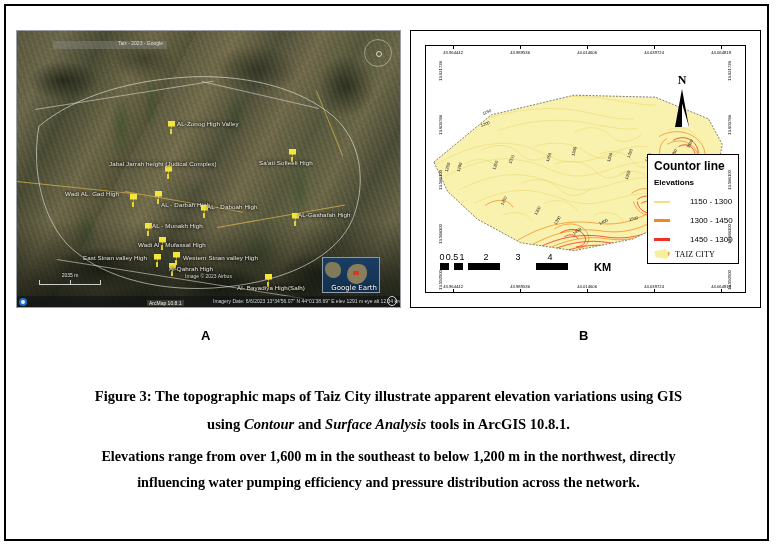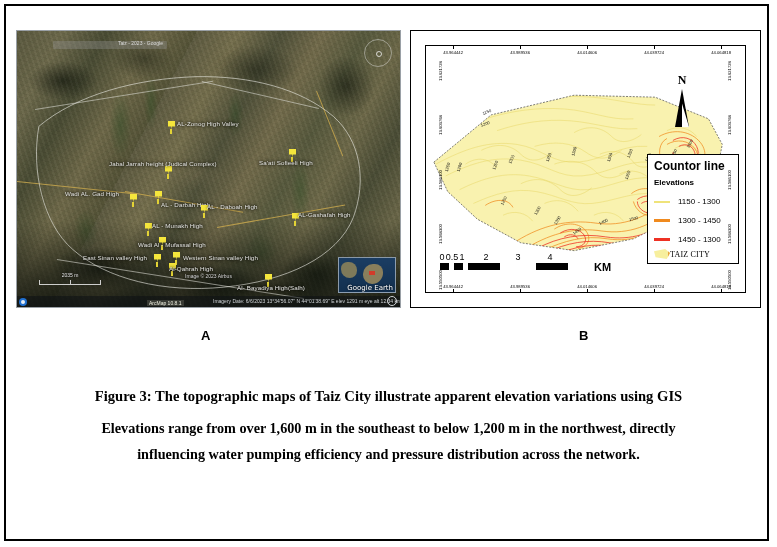--- a/index.html
+++ b/index.html
@@ -54,21 +54,21 @@
       filter:drop-shadow(0 1px 0 rgba(0,0,0,.5));}
   .pin b{position:absolute;left:2px;top:8px;width:1.5px;height:5px;background:#e3d336;}
   .pa-label{position:absolute;color:#e8e8e4;font-size:6.2px;white-space:nowrap;
       text-shadow:0 0 2px rgba(0,0,0,.95),0 0 4px rgba(0,0,0,.8);letter-spacing:.1px;}
 
   .ge-compass{position:absolute;right:8px;top:8px;width:26px;height:26px;border:1px solid rgba(235,235,235,.45);border-radius:50%;}
   .ge-compass:after{content:"";position:absolute;left:50%;top:50%;width:4px;height:4px;margin:-2px 0 0 -2px;border:1px solid rgba(240,240,240,.8);border-radius:50%;}
   .ge-toptext{position:absolute;left:36px;top:10px;width:114px;height:8px;background:rgba(150,150,150,.35);border-radius:1px;}
   .ge-toptext span{position:absolute;right:4px;top:-1px;font-size:5px;color:#d9d9d9;}
 
-  .ge-overview{position:absolute;right:4px;bottom:14px;width:56px;height:34px;border:1px solid rgba(255,255,255,.5);
+  .ge-overview{position:absolute;right:20px;bottom:14px;width:56px;height:34px;border:1px solid rgba(255,255,255,.5);
     background:linear-gradient(180deg,#1b3d63,#13304f);overflow:hidden;}
   .ge-ov-land{position:absolute;left:2px;top:4px;width:16px;height:16px;background:#7f7a5a;border-radius:40% 50% 45% 55%;}
   .ge-ov-land2{position:absolute;left:24px;top:6px;width:20px;height:20px;background:#8a7f5c;border-radius:50% 40% 55% 45%;}
   .ge-ov-red{position:absolute;left:30px;top:13px;width:6px;height:4px;background:#d23b2a;}
   .ge-ov-text{position:absolute;right:2px;bottom:0px;font-size:7px;color:#fff;font-family:"DejaVu Sans",sans-serif;text-shadow:0 0 2px #000;}
 
   .ge-scalebar{position:absolute;left:22px;bottom:22px;width:62px;}
   .ge-scalebar .bar{position:relative;height:4px;border:1px solid rgba(235,235,235,.85);border-top:0;}
   .ge-scalebar .bar:before{content:"";position:absolute;left:50%;top:0;width:1px;height:4px;background:rgba(235,235,235,.85);}
   .ge-scalebar .lab{position:absolute;left:50%;top:-8px;transform:translateX(-50%);font-size:5px;color:#e4e4e4;text-shadow:0 0 2px #000;}
@@ -97,25 +97,25 @@
   .north{position:absolute;right:52px;top:28px;width:22px;height:56px;text-align:center;}
   .north .n{font-size:12px;font-weight:bold;color:#000;font-family:"Liberation Serif",serif;line-height:12px;}
   .north .arw{position:relative;margin:3px auto 0;width:14px;height:38px;}
   .north .arw:before{content:"";position:absolute;left:0;top:0;width:0;height:0;border-left:7px solid transparent;border-right:7px solid transparent;border-bottom:38px solid #000;}
   .north .arw:after{content:"";position:absolute;left:7px;top:8px;width:7px;height:30px;background:#fff;
       clip-path:polygon(0 100%,0 22%,100% 100%);}
 
   .legend{position:absolute;right:6px;bottom:28px;width:92px;border:1px solid #000;background:#fff;padding:4px 5px 4px 6px;box-sizing:border-box;}
   .legend .ttl{font-size:12px;font-weight:bold;color:#000;margin-bottom:5px;font-family:"Liberation Sans",sans-serif;}
   .legend .sub{font-size:8px;font-weight:bold;color:#000;margin-bottom:3px;font-family:"Liberation Sans",sans-serif;}
-  .lgrow{display:flex;align-items:center;gap:8px;margin-bottom:1px;margin-top:10px;}
+  .lgrow{display:flex;align-items:center;gap:20px;margin-bottom:1px;margin-top:10px;}
   .lgrow .sw{width:16px;height:2px;flex:0 0 16px;}
   .lgrow .sw.th{height:3px;}
   .lgrow .tx{font-size:8px;color:#000;font-family:"Liberation Sans",sans-serif;}
-  .lgcity{display:flex;align-items:center;margin-top:5px;}
+  .lgcity{display:flex;align-items:center;gap:5px;margin-top:5px;}
   .lgcity .poly{width:14px;height:10px;background:#f7ef9e;border-right:2px solid #e8a33d;flex:0 0 14px;
      clip-path:polygon(0 22%,70% 0,100% 40%,80% 100%,10% 82%);}
   .lgcity .tx{font-size:8px;color:#000;font-family:"Liberation Serif",serif;letter-spacing:.2px;}
 
   .scalebar{position:absolute;left:14px;bottom:22px;width:150px;}
   .sb-nums{position:relative;height:11px;}
   .sb-nums span{position:absolute;font-size:9px;color:#000;transform:translateX(-50%);font-family:"Liberation Sans",sans-serif;}
   .sb-bar{position:relative;height:7px;}
   .sb-bar i{position:absolute;top:0;height:7px;background:#000;}
   .sb-km{position:absolute;left:168px;bottom:19px;font-size:11px;font-weight:bold;color:#000;font-family:"Liberation Sans",sans-serif;}
@@ -435,19 +435,22 @@
       </div>
     </div>
 
     <div class="plabel a">A</div>
     <div class="plabel b">B</div>
   </div>
 
   <div class="caption">
     <div class="cap-main">
       <div>Figure 3: The topographic maps of Taiz City illustrate apparent elevation variations using GIS</div>
+      <div>
+        <span>using </span><em>Contour</em><span> and </span><em>Surface Analysis</em><span> tools in ArcGIS 10.8.1.</span>
+      </div>
     </div>
     <div class="cap-sub">
       <div>Elevations range from over 1,600 m in the southeast to below 1,200 m in the northwest, directly</div>
       <div>influencing water pumping efficiency and pressure distribution across the network.</div>
     </div>
   </div>
 </div>
 
 </body></html>

